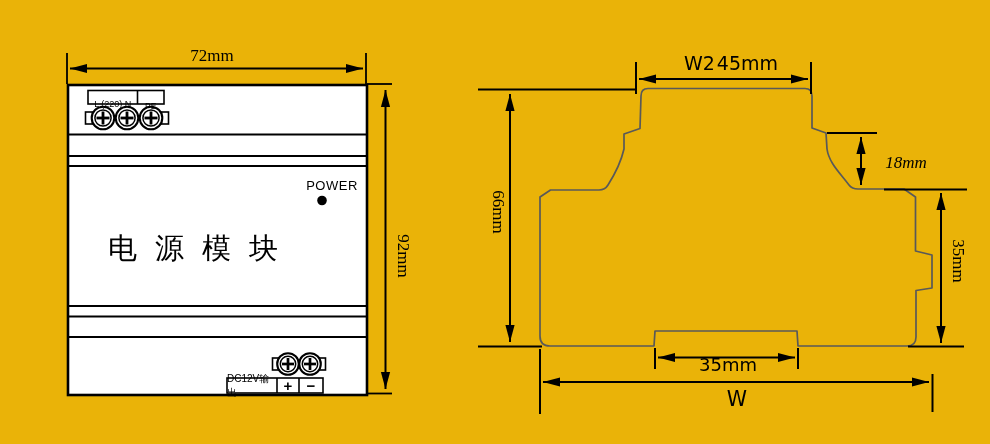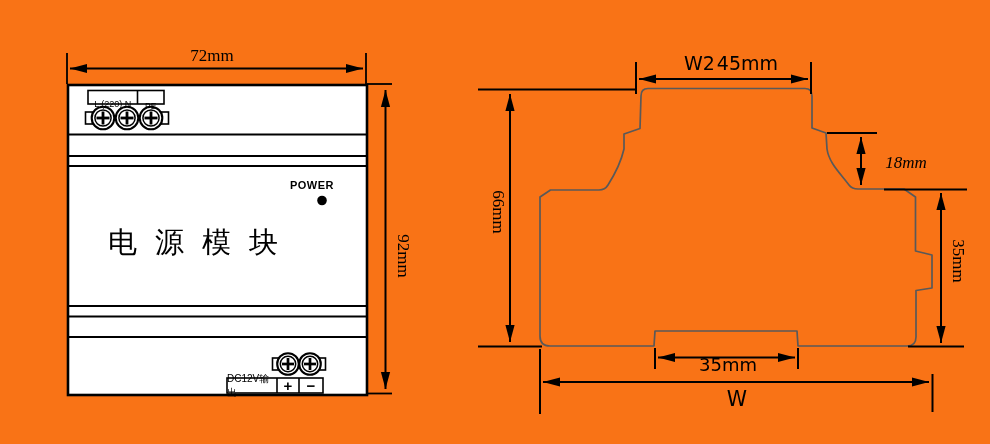--- a/index.html
+++ b/index.html
@@ -1,17 +1,17 @@
 <!DOCTYPE html>
 <html><head>
 <meta charset="utf-8">
 <style>
   html,body{margin:0;padding:0;background:#fff;}
   #stage{
-    position:relative;width:990px;height:444px;background:#f97316;
+    position:relative;width:990px;height:444px;background:#eab308;
     font-family:"Liberation Sans",sans-serif;overflow:hidden;
   }
   #stage svg{position:absolute;left:0;top:0;}
   .lbl{position:absolute;text-align:center;color:#000;white-space:nowrap;
        line-height:1.1;}
   .serif{font-family:"Liberation Serif","DejaVu Serif",serif;font-size:17px;}
   .dvsans{font-family:"DejaVu Sans",sans-serif;}
   .rot90{transform:rotate(90deg);transform-origin:center center;}
   .dimgroup{display:flex;justify-content:center;align-items:baseline;}
   .cell{position:absolute;display:flex;align-items:center;justify-content:center;color:#000;}
@@ -154,23 +154,23 @@
   </svg>
 
   <div class="lbl serif" style="left:152px;top:47px;width:120px;">72mm</div>
 
   <div class="lbl serif rot90" style="left:341px;top:245px;width:120px;height:22px;">92mm</div>
 
   <div class="cell" style="left:88px;top:90.5px;width:49.5px;height:27px;font-size:9px;">L (220) N</div>
 
   <div class="cell" style="left:137.5px;top:90.5px;width:26.5px;height:31px;font-size:8.5px;">PE</div>
 
-  <div class="lbl" style="left:272px;top:179px;width:80px;font-size:11px;letter-spacing:0.5px;font-weight:bold;">POWER</div>
+  <div class="lbl" style="left:292px;top:179px;width:80px;font-size:13px;letter-spacing:0.5px;">POWER</div>
 
-  <div class="lbl cn" style="left:68px;top:227px;width:250px;font-size:29px;letter-spacing:18px;padding-left:18px;box-sizing:border-box;">电源模块</div>
+  <div class="lbl cn" style="left:68px;top:233px;width:250px;font-size:29px;letter-spacing:18px;padding-left:18px;box-sizing:border-box;">电源模块</div>
 
   <div class="cell" style="left:227px;top:378px;width:50px;height:15px;font-size:10px;">DC12V输出</div>
 
   <div class="cell" style="left:277px;top:378px;width:22px;height:15px;font-size:15px;font-weight:bold;">+</div>
 
   <div class="cell" style="left:299px;top:378px;width:24px;height:15px;font-size:15px;font-weight:bold;">−</div>
 
   <div class="lbl dvsans dimgroup" style="left:651px;top:53px;width:160px;font-size:19px;gap:2px;">
     <span>W2</span>
     <span>45mm</span>

